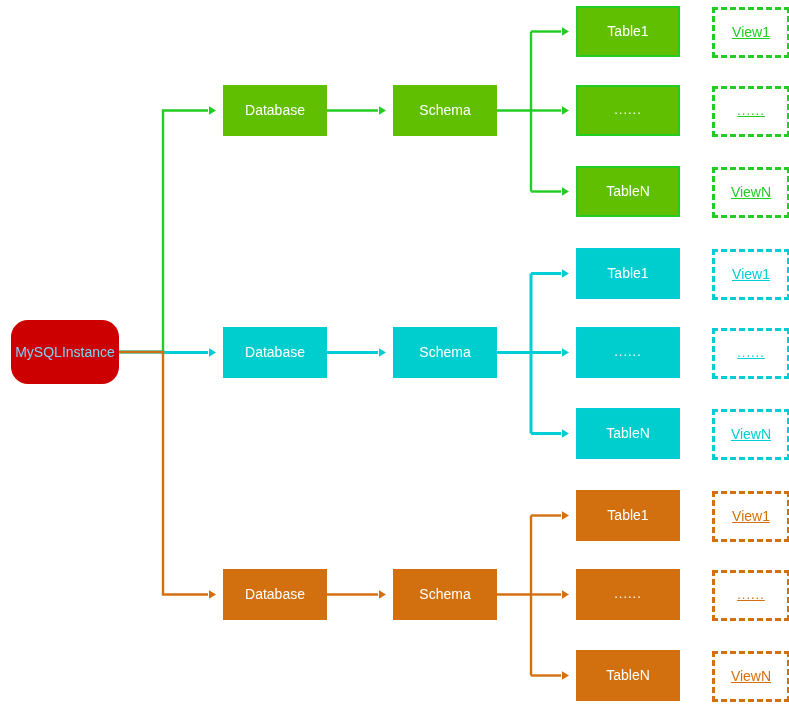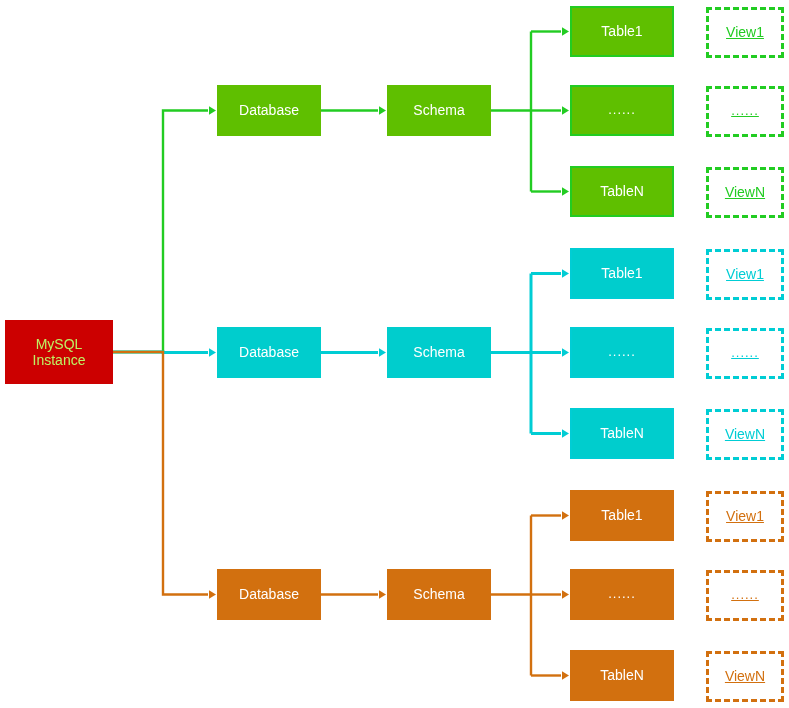--- a/index.html
+++ b/index.html
@@ -1,20 +1,20 @@
 <!DOCTYPE html>
 <html><head>
 <meta charset="utf-8">
 <style>
   html,body{margin:0;padding:0;background:#ffffff;}
   body{width:789px;height:708px;font-family:"Liberation Sans",sans-serif;}
   #diagram{position:relative;width:789px;height:708px;overflow:hidden;background:#fff;}
   #edges{position:absolute;left:0;top:0;width:789px;height:708px;}
   .node{position:absolute;box-sizing:border-box;display:flex;align-items:center;justify-content:center;
-        text-align:left;line-height:1.15;}
+        text-align:left;line-height:1.15;margin-left:6px;}
   .node-root{color:#ffffff;font-size:14px;font-weight:400;}
   .node-solid{color:#ffffff;font-size:14px;font-weight:400;}
   .node-dashed{background:transparent;font-size:14px;font-weight:400;text-decoration:underline;}
   .dots{letter-spacing:1px;font-size:13px;}
 </style>
 </head>
 <body>
 
 <div id="diagram">
 
@@ -51,21 +51,21 @@
       <path d="M 531 515.5 V 675.5" stroke="#d2700f" stroke-width="2.4" fill="none"></path>
       <path d="M 531 515.5 H 561" stroke="#d2700f" stroke-width="2.4" fill="none"></path>
       <polygon points="562,511.16 569,515.5 562,519.84" fill="#d2700f"></polygon>
       <path d="M 531 594.5 H 561" stroke="#d2700f" stroke-width="2.4" fill="none"></path>
       <polygon points="562,590.16 569,594.5 562,598.84" fill="#d2700f"></polygon>
       <path d="M 531 675.5 H 561" stroke="#d2700f" stroke-width="2.4" fill="none"></path>
       <polygon points="562,671.16 569,675.5 562,679.84" fill="#d2700f"></polygon>
     </svg>
 
   <div id="nodes">
-      <div class="node node-root" style="left: 5px; top: 320px; width: 108px; height: 64px; background: rgb(204, 0, 0); color: #bef264; flex-direction: column;">
+      <div class="node node-root" style="left: 5px; top: 320px; width: 108px; height: 64px; background: rgb(204, 0, 0); color: #7dd3fc;  border-radius: 17px;">
         <span>MySQL</span>
         <span>Instance</span>
       </div>
       <div class="node node-solid" style="left: 217px; top: 85px; width: 104px; height: 51px; background: rgb(95, 191, 0); color: rgb(255, 255, 255);">
         <span>Database</span>
       </div>
       <div class="node node-solid" style="left: 387px; top: 85px; width: 104px; height: 51px; background: rgb(95, 191, 0); color: rgb(255, 255, 255);">
         <span>Schema</span>
       </div>
       <div class="node node-solid" style="left: 570px; top: 6px; width: 104px; height: 51px; background: rgb(95, 191, 0); border: 2px solid rgb(34, 204, 34); color: rgb(255, 255, 255);">

